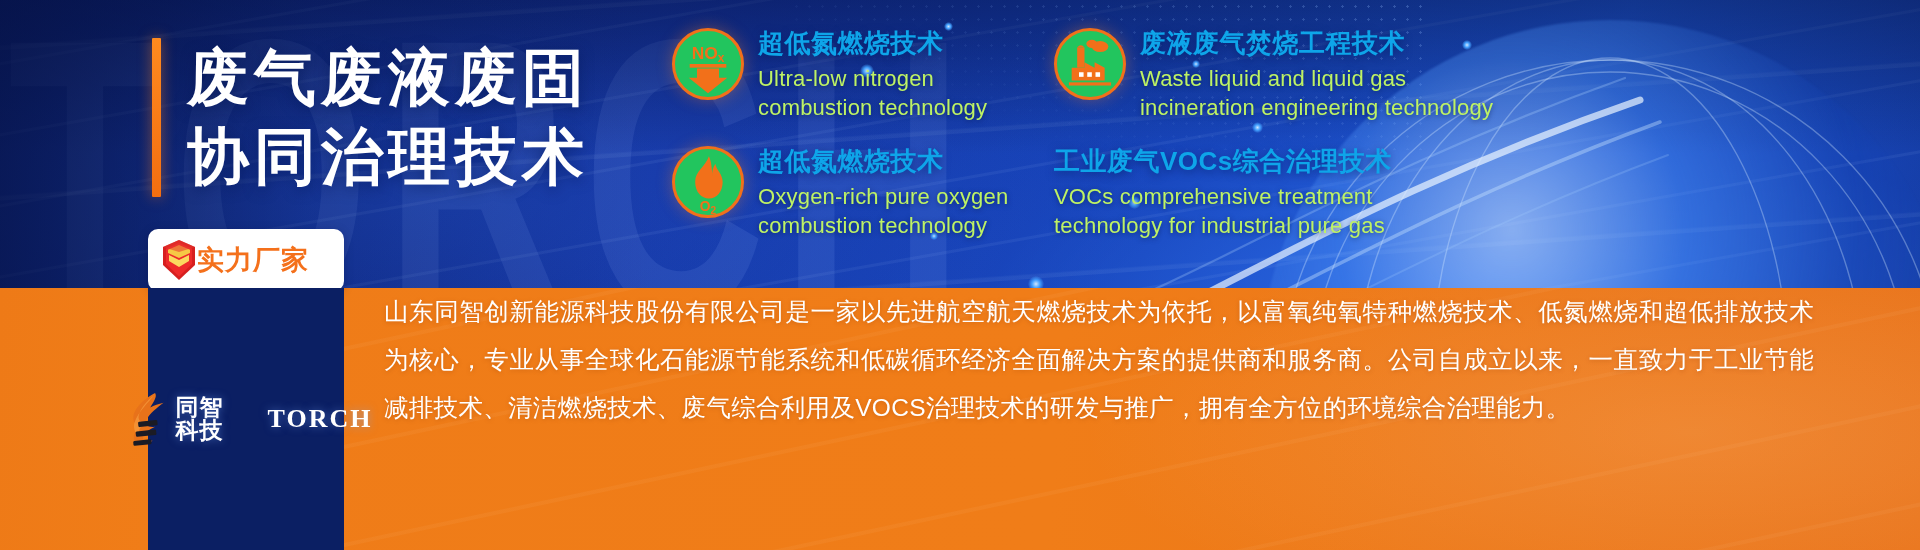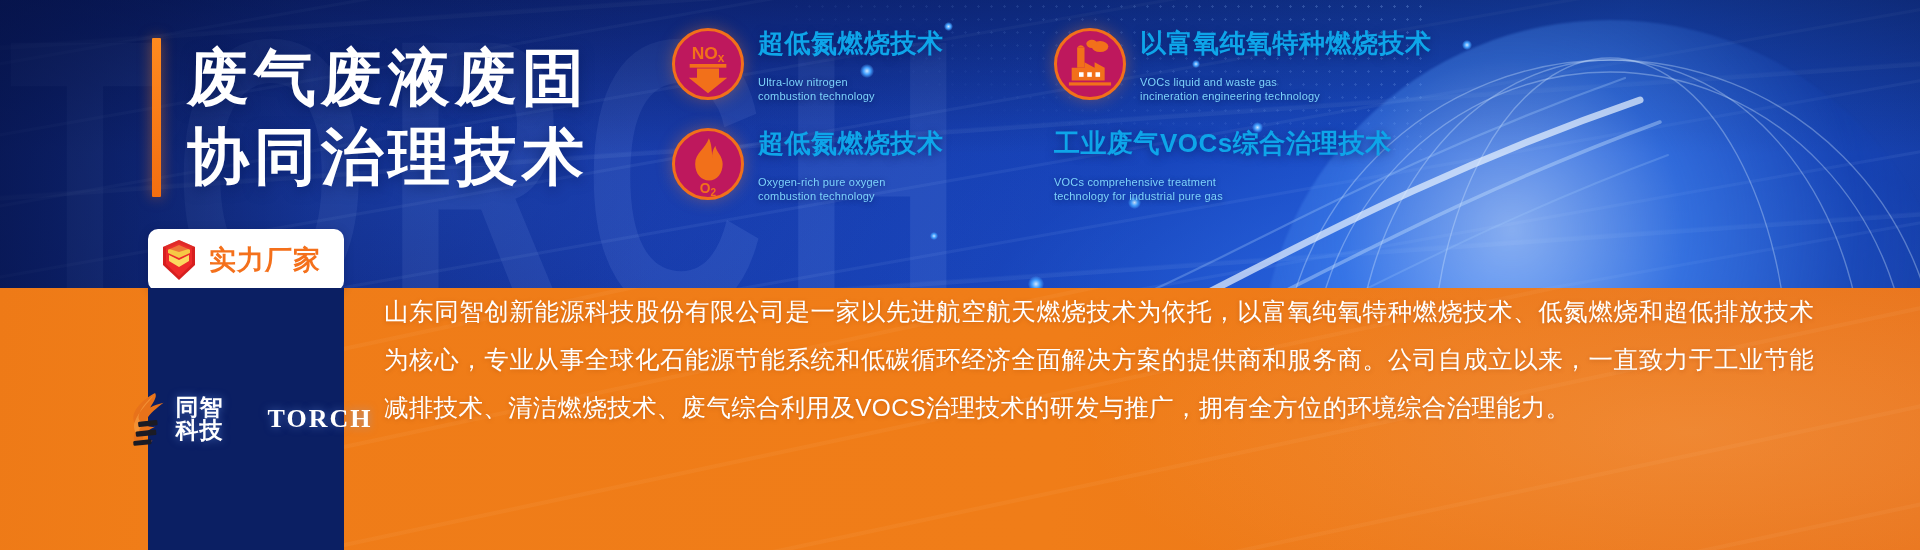--- a/index.html
+++ b/index.html
@@ -137,55 +137,55 @@
     grid-template-columns:348px 1fr;
     column-gap:34px;
     row-gap:24px;
     z-index:6;
   }
   .feature { display:flex; align-items:flex-start; gap:14px; }
   .f-icon {
     flex:0 0 auto;
     width:72px; height:72px;
     border-radius:50%;
-    background:#be185d;
+    background:#22c55e;
     border:3px solid #f2701a;
     box-shadow:0 0 16px rgba(255,130,40,.35);
     display:flex; align-items:center; justify-content:center;
     overflow:hidden;
     position:relative;
   }
   .f-text { padding-top:1px; }
   .f-cn {
     color:#0ea5e9;
     font-size:26px;
     font-weight:bold;
     letter-spacing:.5px;
     line-height:1.15;
     white-space:nowrap;
     text-shadow:0 2px 8px rgba(0,25,90,.6);
   }
   .f-en {
-    margin-top:16px;
-    color:#7dd3fc;
-    font-size:11px;
+    margin-top:5px;
+    color:#bef264;
+    font-size:22px;
     line-height:1.32;
     letter-spacing:.2px;
     white-space:pre-line;
     text-shadow:0 1px 5px rgba(0,20,70,.55);
   }
 
   
   .badge {
     position:absolute;
     left:148px; top:229px;
     width:196px; height:62px;
     background:#ffffff;
     border-radius:10px 10px 10px 10px;
-    display:flex; align-items:center; gap:12px;
+    display:flex; align-items:center; gap:0;
     padding:0 13px;
     z-index:8;
     box-shadow:0 2px 10px rgba(0,10,50,.25);
   }
   .badge:after {
     content:"";
     position:absolute;
     left:26px; bottom:-13px;
     width:0; height:0;
     border-left:11px solid transparent;
@@ -344,22 +344,22 @@
           <rect x="22" y="18" width="8" height="22" fill="#f2701a"></rect>
           <path d="M22 18 q4 -5 8 0 z" fill="#f2701a"></path>
           <path d="M16 54 V40 h14 v-6 l11 6 v-6 l11 6 v14 z" fill="#f2701a"></path>
           <rect x="24" y="45" width="5" height="5" fill="#ffffff"></rect>
           <rect x="33" y="45" width="5" height="5" fill="#ffffff"></rect>
           <rect x="42" y="45" width="5" height="5" fill="#ffffff"></rect>
           <rect x="13" y="56" width="46" height="3.5" fill="#f2701a"></rect>
         </svg>
       </div>
       <div class="f-text">
-        <div class="f-cn">以富氧纯氧特种燃烧技术</div>
-        <div class="f-en">VOCs liquid and waste gas
+        <div class="f-cn">废液废气焚烧工程技术</div>
+        <div class="f-en">Waste liquid and liquid gas
 incineration engineering technology</div>
       </div>
     </div>
 
     <div class="feature">
       <div class="f-icon">
         <svg viewBox="0 0 72 72" width="72" height="72">
           <path d="M37 8 C33 20 22 24 22 36 C22 47 29 54 37 54 C46 54 52 46 52 36 C52 27 45 23 44 16 C41 21 40 25 41 30 C40 22 40 14 37 8 Z" fill="#f2701a"></path>
           <text x="36" y="68" text-anchor="middle" font-family="Liberation Sans, sans-serif" font-size="15" font-weight="bold" fill="#f2701a">O<tspan font-size="11" dy="3">2</tspan></text>
         </svg>

